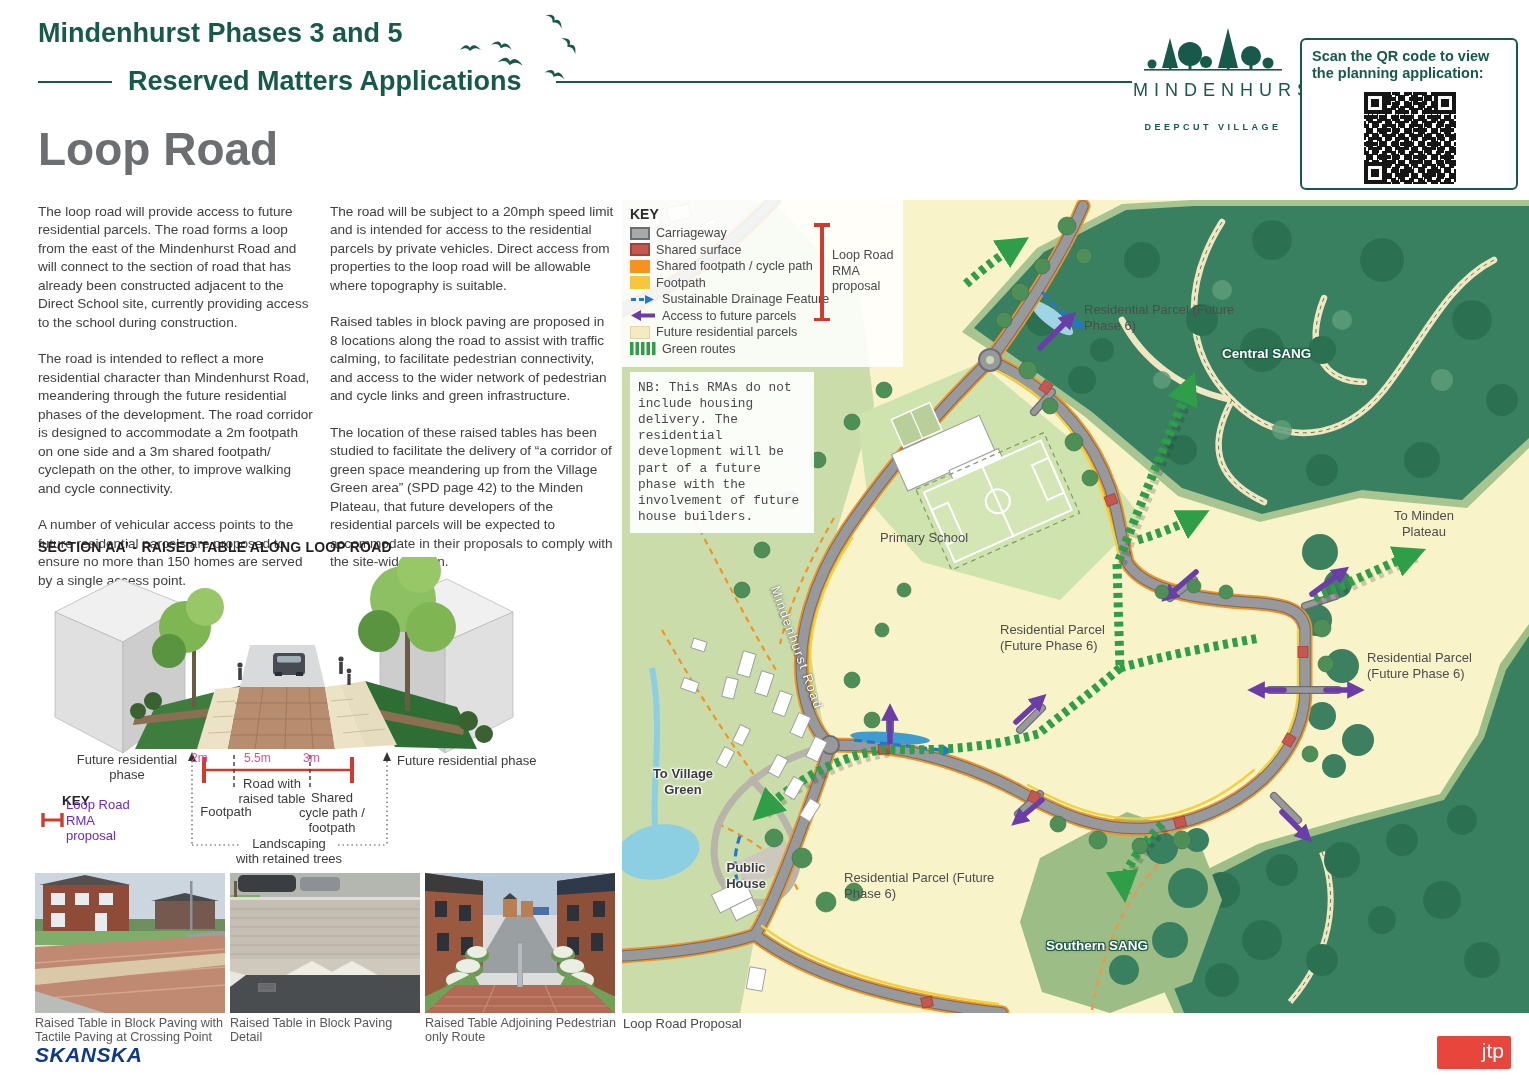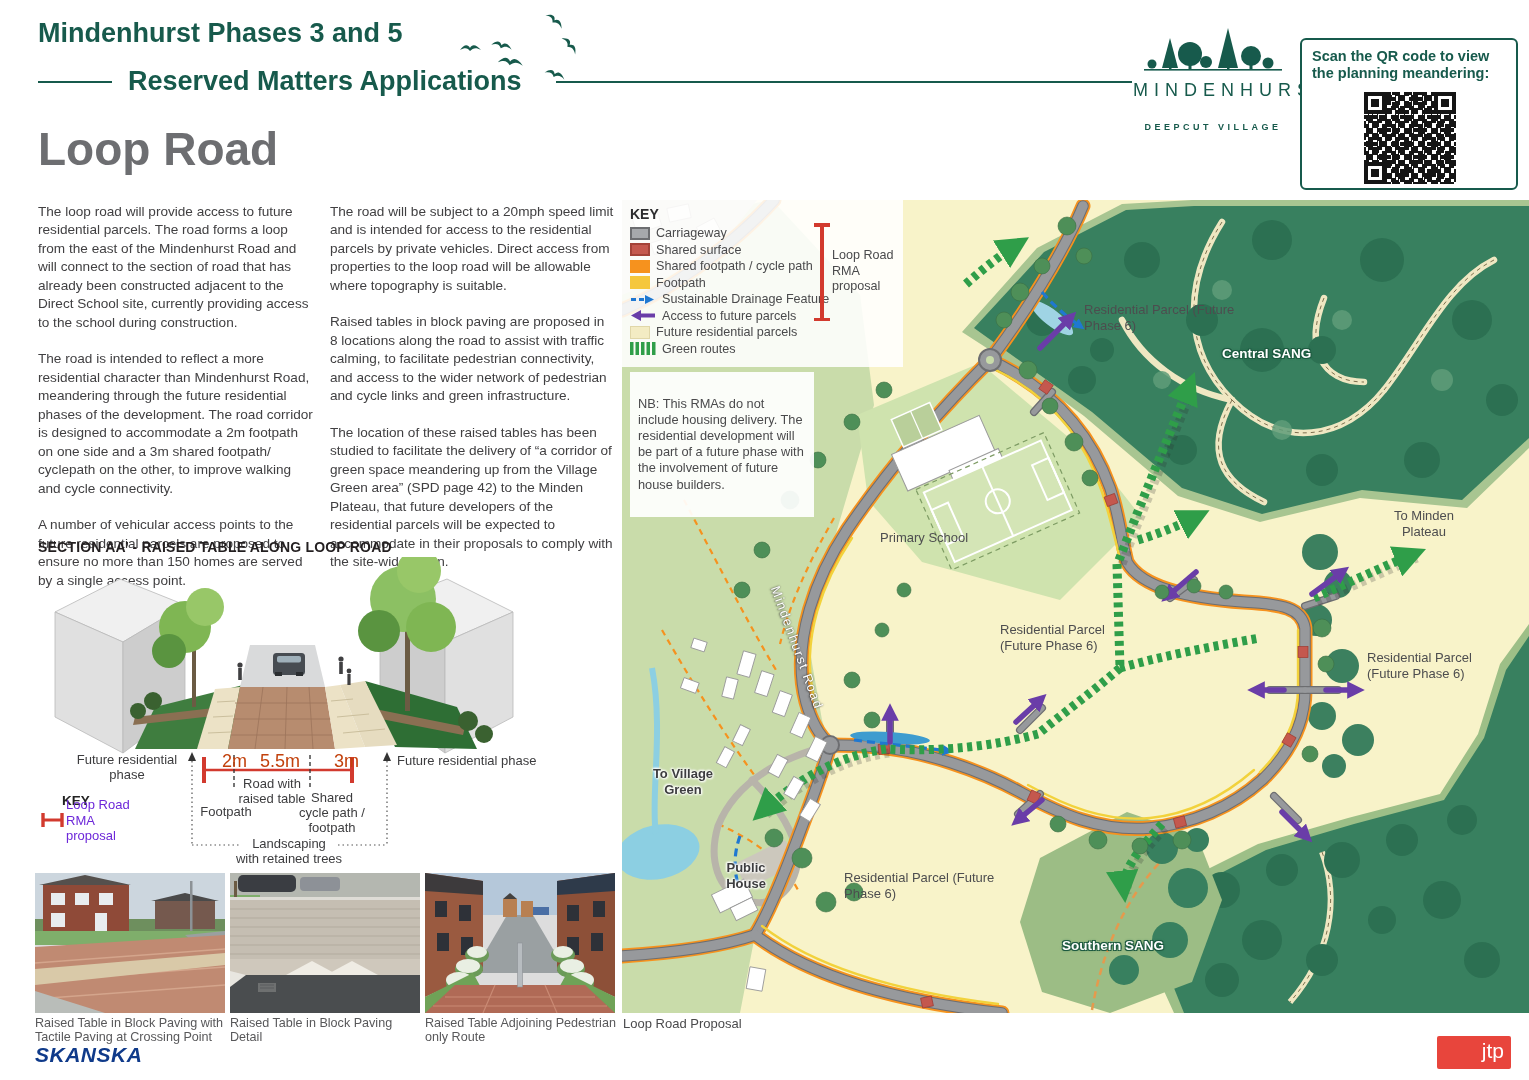--- a/index.html
+++ b/index.html
@@ -35,21 +35,21 @@
   .col p{margin:0 0 18px 0;}
   .col1{left:38px;width:277px;}
   .col2{left:330px;width:284px;}
 
   
   .section-head{left:38px;top:539px;font-size:14px;font-weight:bold;color:#231f20;letter-spacing:.2px;}
   .section-fig{left:35px;top:557px;width:585px;height:312px;}
   .section-fig svg{position:absolute;left:0;top:0;}
   .slbl{position:absolute;font-size:13px;color:#3c3c3e;line-height:1.15;white-space:pre-line;}
   .slbl.c{text-align:center;}
-  .dim{position:absolute;font-size:18px;color:#c2410c;text-align:right;width:56px;}
+  .dim{position:absolute;font-size:12px;color:#ec4899;text-align:left;width:56px;}
   .skey-title{position:absolute;left:27px;top:236px;font-weight:bold;font-size:13.5px;color:#222;}
   .skey-item{position:absolute;left:31px;top:240px;width:94px;font-size:13px;color:#6d28d9;line-height:1.2;white-space:pre-line;}
 
   
   .photo{position:absolute;top:873px;width:190px;height:140px;overflow:hidden;background:#ddd;}
   .pcap{position:absolute;top:1016px;width:192px;font-size:12.6px;color:#58585a;line-height:1.15;}
   .skanska{left:35px;top:1043px;font-size:21px;font-weight:bold;font-style:italic;color:#0f3a8a;letter-spacing:.5px;}
 
   
   .map-wrap{left:622px;top:200px;width:907px;height:813px;overflow:hidden;}
@@ -64,21 +64,21 @@
   .sw-shared-fp{background:#f6921e;}
   .sw-footpath{background:#f5c73d;}
   .sw-parcel{background:#f3ecc3;border:1px solid #e0d7a8;}
   .sw-svg{width:26px;height:13px;flex:0 0 auto;}
   .klabel{font-size:12.6px;color:#4a4a4c;white-space:nowrap;}
   .bracket-line{position:absolute;left:198px;top:23px;width:3.5px;height:98px;background:#d23a2e;}
   .bracket-line::before,.bracket-line::after{content:"";position:absolute;left:-6.5px;width:16px;height:3.5px;background:#d23a2e;}
   .bracket-line::before{top:0;} .bracket-line::after{bottom:0;}
   .bracket-label{position:absolute;left:210px;top:48px;width:72px;font-size:12.6px;color:#4a4a4c;line-height:1.25;white-space:pre-line;}
   .nb{position:absolute;left:8px;top:172px;width:168px;background:rgba(255,255,255,.93);
-      padding:24px 8px;font-size:12.8px;color:#4a4a4c;line-height:1.26;}
+      padding:8px 8px;font-size:12.8px;color:#4a4a4c;line-height:1.26;font-family:Liberation Mono, monospace;}
   .mlbl{position:absolute;font-size:13px;color:#4d4d4f;line-height:1.22;white-space:pre-line;}
   .mlbl.c{text-align:center;}
   .mlbl.halo{font-weight:bold;color:#3d3d3f;
      text-shadow:0 0 3px #fff,0 0 3px #fff,1px 1px 2px #fff,-1px -1px 2px #fff;}
   .mlbl.sang{color:#fff;font-weight:bold;font-size:13.5px;
      text-shadow:1px 1px 0 #1d5a40,-1px 1px 0 #1d5a40,1px -1px 0 #1d5a40,-1px -1px 0 #1d5a40,0 0 3px #1d5a40;margin-top:32px;}
   .road-lbl{position:absolute;left:160px;top:384px;color:#fff;font-size:13px;letter-spacing:1.5px;
      transform-origin:0 0;transform:rotate(70deg);white-space:nowrap;
      text-shadow:0 1px 2px rgba(60,60,60,.85),0 0 2px rgba(60,60,60,.6);}
   .map-caption{left:623px;top:1016px;font-size:13px;color:#4a4a4c;}
@@ -120,21 +120,21 @@
         <circle cx="68" cy="40" r="6"></circle>
           <circle cx="130" cy="41" r="5.5"></circle>
           <circle cx="14" cy="42" r="4.5"></circle>
       </g>
     </svg>
     <div class="logo-name">MINDENHURST</div>
     <div class="logo-tag">DEEPCUT VILLAGE</div>
   </div>
 
   <div class="abs qrbox">
-    <p>Scan the QR code to view the planning meandering:</p>
+    <p>Scan the QR code to view the planning application:</p>
     <div class="qr">
       <div class="qf tl"></div>
       <div class="qf tr"></div>
       <div class="qf bl"></div>
     </div>
   </div>
 
   <div class="abs page-title">Loop Road</div>
 
   <div class="abs col col1">
@@ -758,19 +758,19 @@
     <div class="mlbl c" style="left:760px;top:308px;width:84px;">To Minden
 Plateau</div>
     <div class="mlbl" style="left:745px;top:450px;width:120px;">Residential Parcel
 (Future Phase 6)</div>
     <div class="mlbl halo c" style="left:16px;top:566px;width:90px;">To Village
 Green</div>
     <div class="mlbl halo c" style="left:86px;top:660px;width:76px;">Public
 House</div>
     <div class="mlbl" style="left:222px;top:670px;width:162px;">Residential Parcel (Future
 Phase 6)</div>
-    <div class="mlbl sang" style="left:440px;top:706px;">Southern SANG</div>
+    <div class="mlbl sang" style="left:424px;top:706px;">Southern SANG</div>
   </div>
 
   <div class="abs map-caption">Loop Road Proposal</div>
   <div class="abs jtp">jtp</div>
 
 </div>
 
 </body></html>

